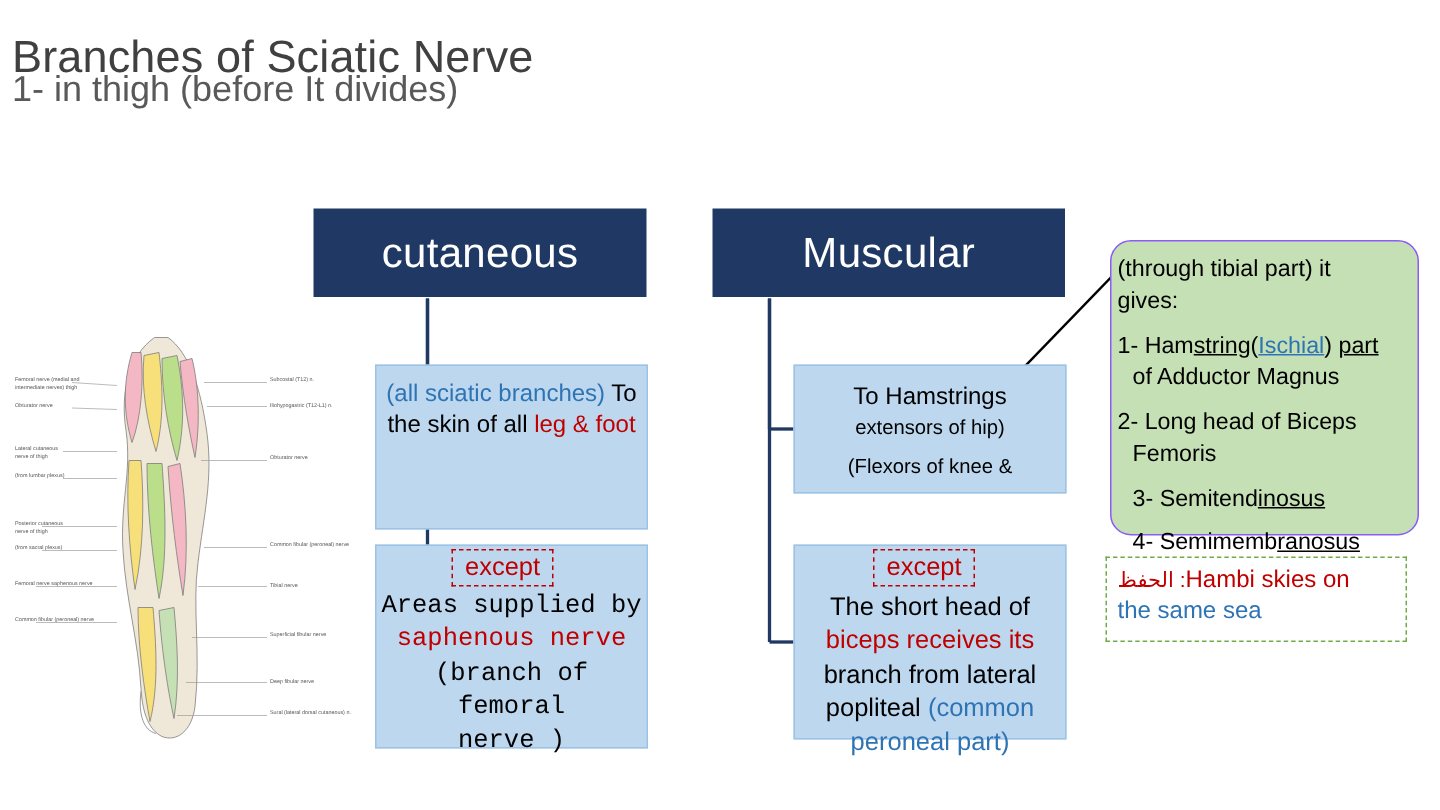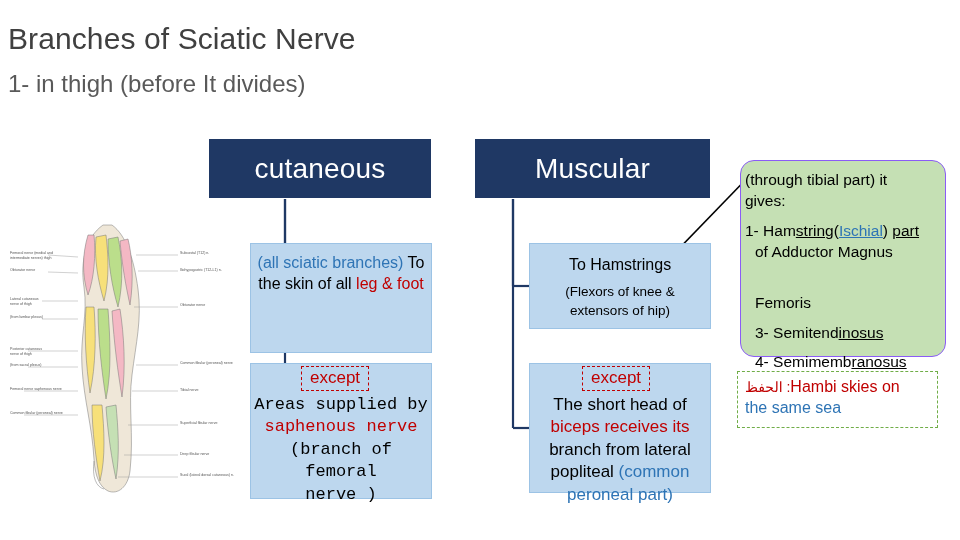--- a/index.html
+++ b/index.html
@@ -14,21 +14,21 @@
     position:absolute;
     left:8px;top:22px;
     font-size:30px;
     color:#404040;
     letter-spacing:.1px;
     line-height:34px;
     white-space:nowrap;
   }
   .subtitle{
     position:absolute;
-    left:8px;top:68px;
+    left:8px;top:44px;
     font-size:24px;
     color:#595959;
     line-height:32px;
     white-space:nowrap;
   }
 
   
   .anatomy{
     position:absolute;
     left:8px;top:215px;
@@ -203,22 +203,22 @@
 
 <div class="blue" id="blue-cut-2">
   <span>Areas supplied by</span><br>
   <span class="red">saphenous nerve</span><br>
   <span>(branch of femoral</span><br>
   <span>nerve )</span>
 </div>
 
 <div class="blue" id="blue-mus-1">
   <span>To Hamstrings</span>
+  <span class="sub-small" style="margin-top:1px;">extensors of hip)</span>
   <span class="sub-small">(Flexors of knee &amp;</span>
-  <span class="sub-small" style="margin-top:1px;">extensors of hip)</span>
 </div>
 
 <div class="except" id="except-2">except</div>
 
 <div class="blue" id="blue-mus-2">
   <span>The short head of</span><br>
   <span class="red">biceps receives its</span><br>
   <span>branch from lateral</span><br>
   <span>popliteal </span><span class="blue-txt">(common</span><br>
   <span class="blue-txt">peroneal part)</span>
@@ -227,21 +227,21 @@
 <div class="green">
   <p>
     <span>(through tibial part) it</span><br>
     <span>gives:</span>
   </p>
   <p>
     <span>1- Ham</span><span class="u">string</span><span>(</span><span class="u blue-txt">Ischial</span><span>) </span><span class="u">part</span><br>
     <span class="indent" style="display:inline-block;">of Adductor Magnus</span>
   </p>
   <p>
-    <br>
+    <span>2- Long head of Biceps</span><br>
     <span class="indent" style="display:inline-block;">Femoris</span>
   </p>
   <p class="indent">
     <span>3- Semitend</span><span class="u">inosus</span>
   </p>
   <p class="indent">
     <span>4- Semimemb</span><span class="u">ranosus</span>
   </p>
 </div>
 

